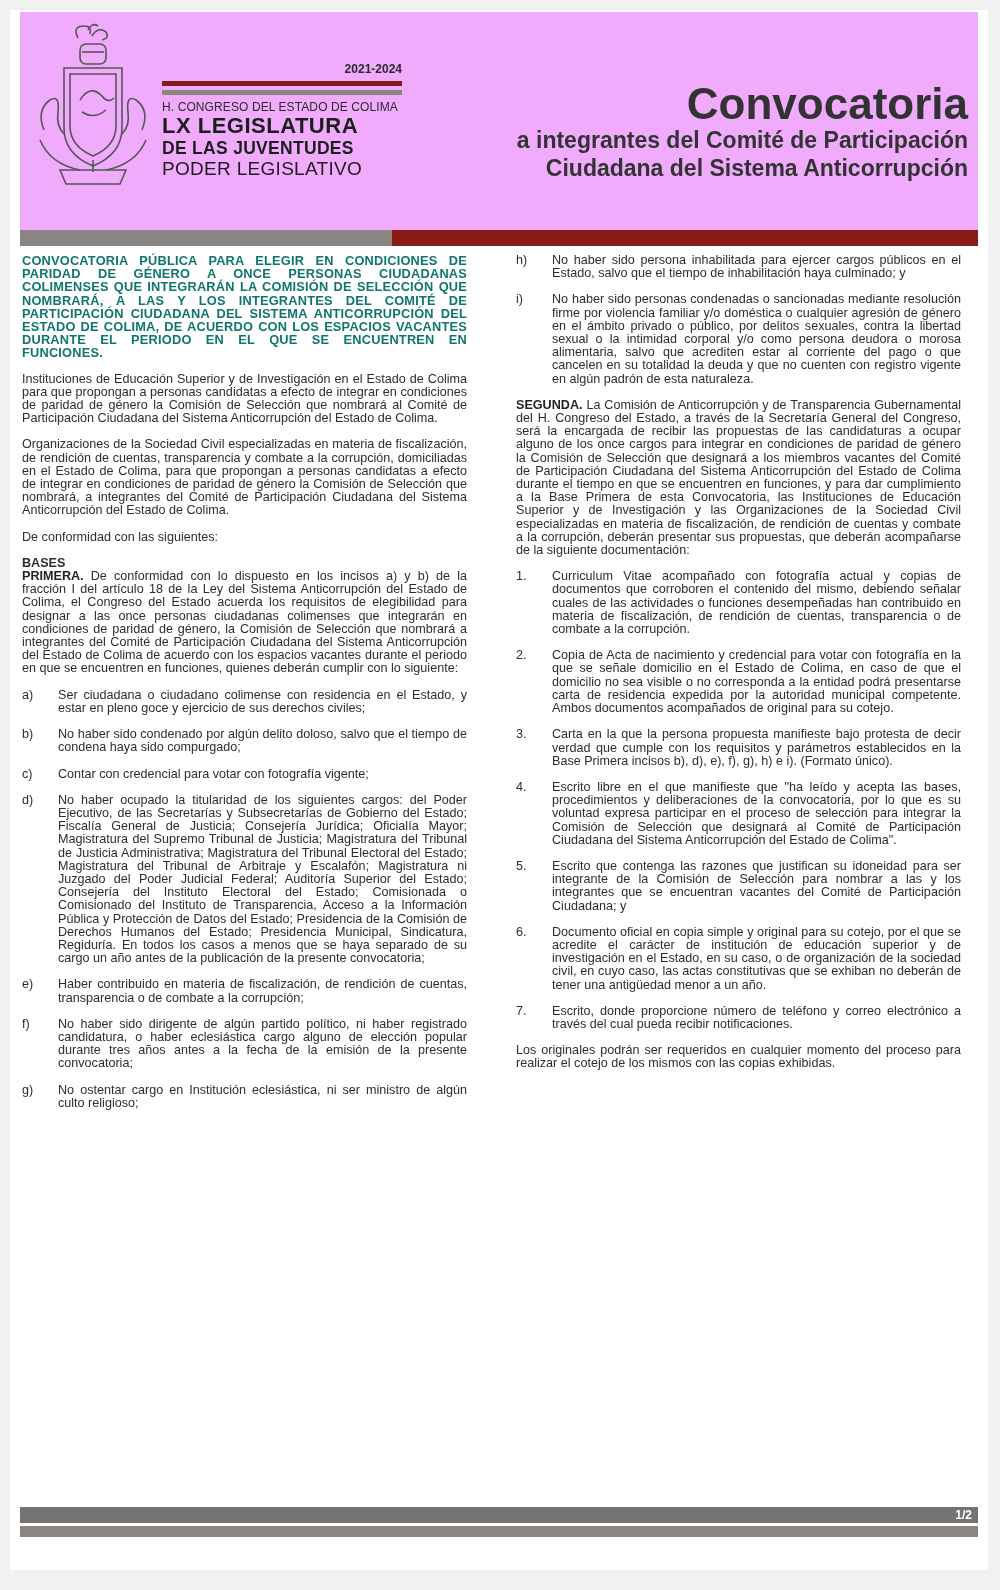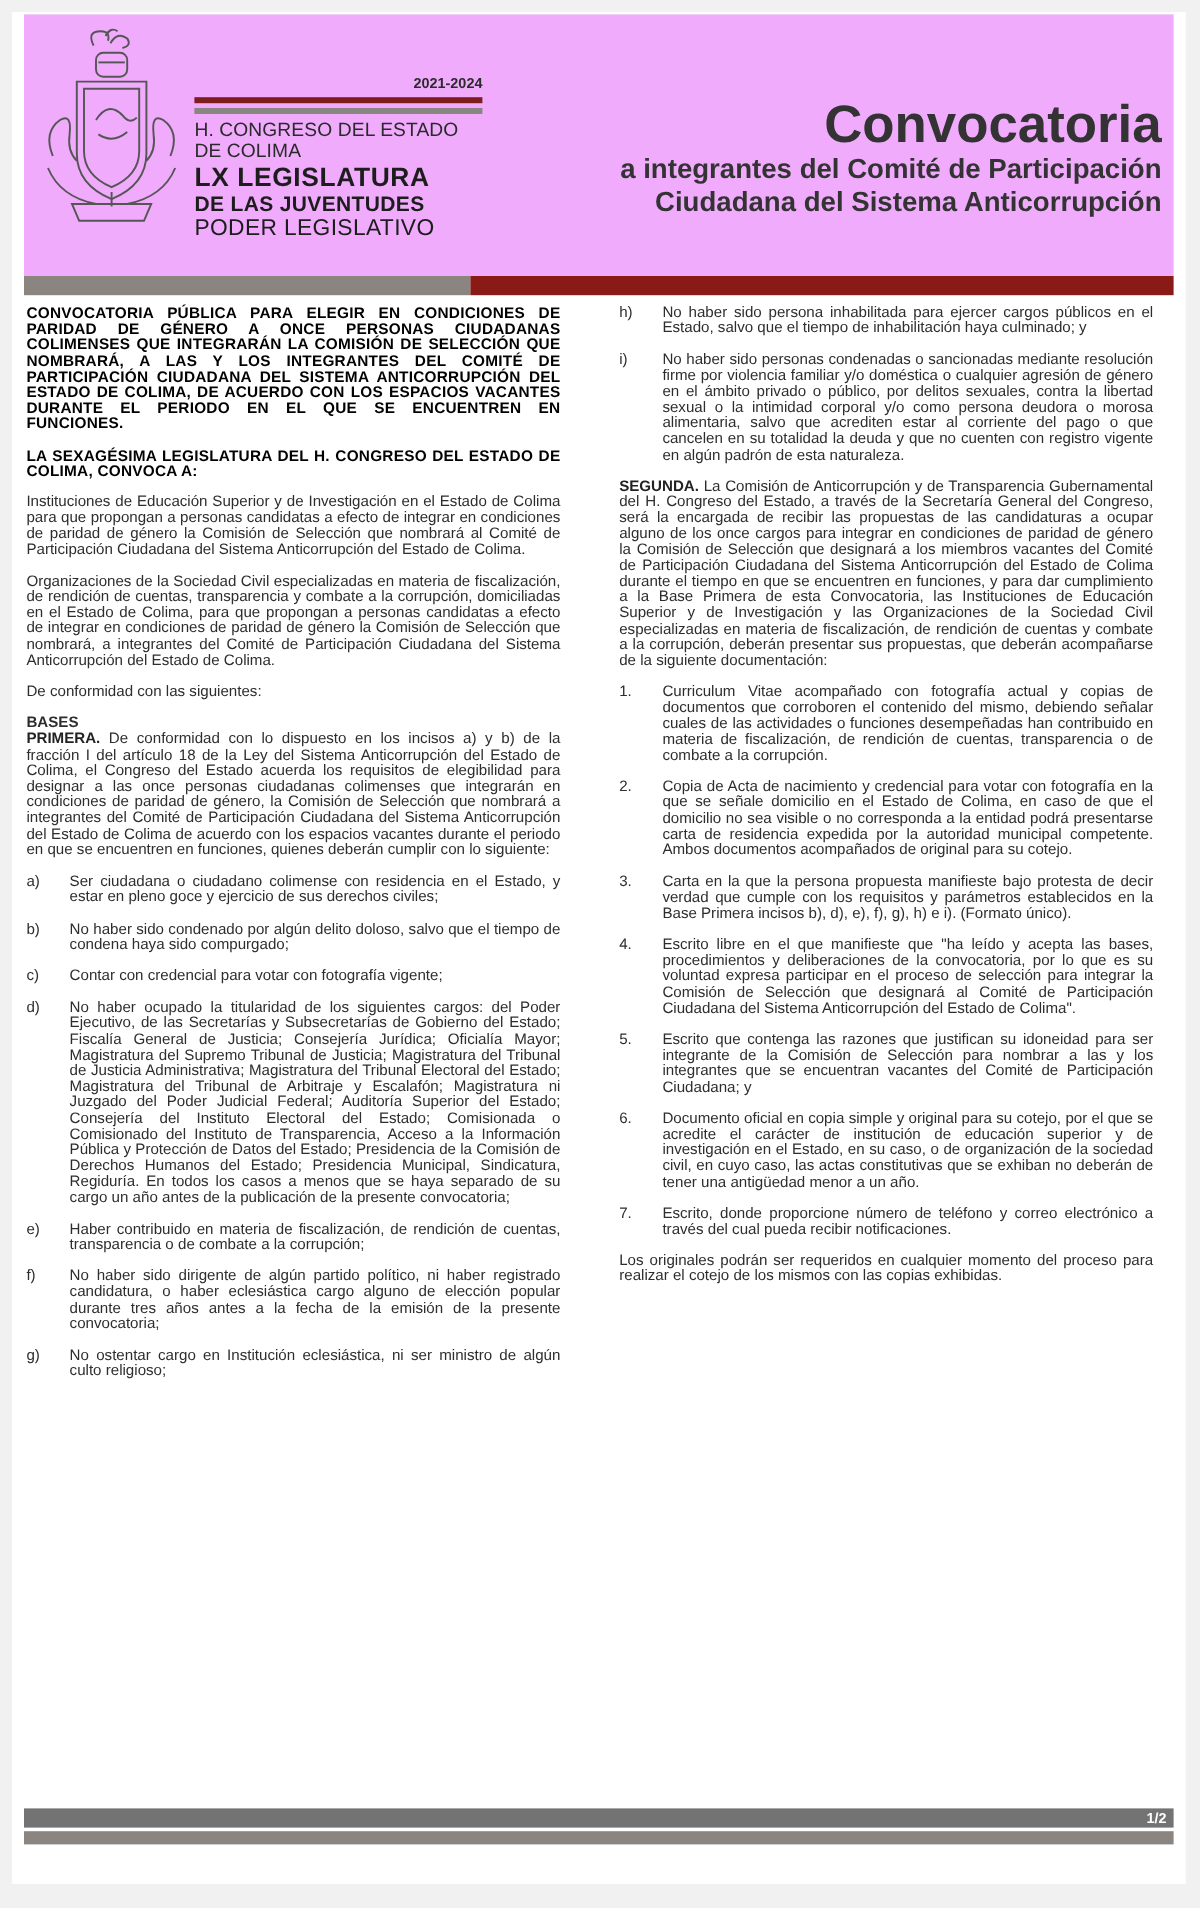--- a/index.html
+++ b/index.html
@@ -12,38 +12,38 @@
   }
   .header {
     position: absolute; left: 10px; top: 2px; width: 958px; height: 218px;
     background: #f0abfc;
   }
   .crest { position: absolute; left: 10px; top: 8px; width: 130px; height: 180px; }
   .brand { position: absolute; left: 142px; top: 50px; width: 240px; }
   .brand .years { text-align: right; font-weight: bold; font-size: 12px; color: #2a2a2a; }
   .brand .bar-red { height: 5px; background: #7e1d1d; margin-top: 5px; }
   .brand .bar-gray { height: 5px; background: #8a8580; margin-top: 4px; }
-  .brand .congress { font-size: 16px; color: #2a2a2a; margin-top: 5px; letter-spacing: 0.1px; }
+  .brand .congress { font-size: 12px; color: #2a2a2a; margin-top: 5px; letter-spacing: 0.1px; }
   .brand .lx { font-size: 22px; font-weight: bold; color: #1d1d1d; line-height: 24px; letter-spacing: 0.5px; }
   .brand .juv { font-size: 17.5px; font-weight: bold; color: #1d1d1d; line-height: 20px; letter-spacing: 0.3px; }
   .brand .poder { font-size: 19px; color: #1d1d1d; line-height: 21px; letter-spacing: 0.3px; }
 
   .titles { position: absolute; right: 10px; top: 70px; text-align: right; color: #2e2e2e; }
   .titles .main { font-size: 44px; font-weight: bold; line-height: 44px; color: #333; }
   .titles .sub { font-size: 23px; font-weight: bold; line-height: 28px; color: #333; }
 
   .hdr-band { position: absolute; left: 10px; top: 220px; width: 958px; height: 16px; }
   .hdr-band .g { position: absolute; left: 0; top: 0; width: 372px; height: 16px; background: #8a8580; }
   .hdr-band .r { position: absolute; left: 372px; top: 0; width: 586px; height: 16px; background: #8a1a15; }
 
   .col { position: absolute; top: 244px; width: 445px; font-size: 12.6px; line-height: 13.2px; text-align: justify; color: #2d2d2d; }
   .col.left { left: 12px; }
   .col.right { left: 506px; }
   .col p { margin-bottom: 13px; }
-  .caps { font-weight: bold; text-transform: none; font-size: 12.8px; line-height: 13.2px; color: #000000; letter-spacing: 0.2px; }
+  .caps { font-weight: bold; text-transform: none; font-size: 12.8px; line-height: 13.2px; color: #0f766e; letter-spacing: 0.2px; }
   .center-h { font-weight: bold; }
   .b { font-weight: bold; color: #222; }
 
   .item { display: flex; margin-bottom: 13px; }
   .item .lbl { width: 36px; flex: 0 0 36px; }
   .item .txt { flex: 1; text-align: justify; }
 
   .foot-red { position: absolute; left: 10px; top: 1497px; width: 958px; height: 16px; background: #737373; }
   .foot-red .pg { position: absolute; right: 6px; top: 0; color: #fff; font-weight: bold; font-size: 12px; line-height: 16px; }
   .foot-gray { position: absolute; left: 10px; top: 1516px; width: 958px; height: 11px; background: #8a8580; }
@@ -91,21 +91,20 @@
     </div>
   </div>
 
   <div class="hdr-band">
     <div class="g"></div>
     <div class="r"></div>
   </div>
 
   <div class="col left">
     <p class="caps">CONVOCATORIA PÚBLICA PARA ELEGIR EN CONDICIONES DE PARIDAD DE GÉNERO A ONCE PERSONAS CIUDADANAS COLIMENSES QUE INTEGRARÁN LA COMISIÓN DE SELECCIÓN QUE NOMBRARÁ, A LAS Y LOS INTEGRANTES DEL COMITÉ DE PARTICIPACIÓN CIUDADANA DEL SISTEMA ANTICORRUPCIÓN DEL ESTADO DE COLIMA, DE ACUERDO CON LOS ESPACIOS VACANTES DURANTE EL PERIODO EN EL QUE SE ENCUENTREN EN FUNCIONES.</p>
-    <p class="caps">LA SEXAGÉSIMA LEGISLATURA DEL H. CONGRESO DEL ESTADO DE COLIMA, CONVOCA A:</p>
     <p>Instituciones de Educación Superior y de Investigación en el Estado de Colima para que propongan a personas candidatas a efecto de integrar en condiciones de paridad de género la Comisión de Selección que nombrará al Comité de Participación Ciudadana del Sistema Anticorrupción del Estado de Colima.</p>
     <p>Organizaciones de la Sociedad Civil especializadas en materia de fiscalización, de rendición de cuentas, transparencia y combate a la corrupción, domiciliadas en el Estado de Colima, para que propongan a personas candidatas a efecto de integrar en condiciones de paridad de género la Comisión de Selección que nombrará, a integrantes del Comité de Participación Ciudadana del Sistema Anticorrupción del Estado de Colima.</p>
     <p>De conformidad con las siguientes:</p>
     <div class="center-h">BASES</div>
     <p><span class="b">PRIMERA.</span><span> De conformidad con lo dispuesto en los incisos a) y b) de la fracción I del artículo 18 de la Ley del Sistema Anticorrupción del Estado de Colima, el Congreso del Estado acuerda los requisitos de elegibilidad para designar a las once personas ciudadanas colimenses que integrarán en condiciones de paridad de género, la Comisión de Selección que nombrará a integrantes del Comité de Participación Ciudadana del Sistema Anticorrupción del Estado de Colima de acuerdo con los espacios vacantes durante el periodo en que se encuentren en funciones, quienes deberán cumplir con lo siguiente:</span></p>
 
     <div class="item">
         <span class="lbl">a)</span>
         <span class="txt">Ser ciudadana o ciudadano colimense con residencia en el Estado, y estar en pleno goce y ejercicio de sus derechos civiles;</span>
       </div>

